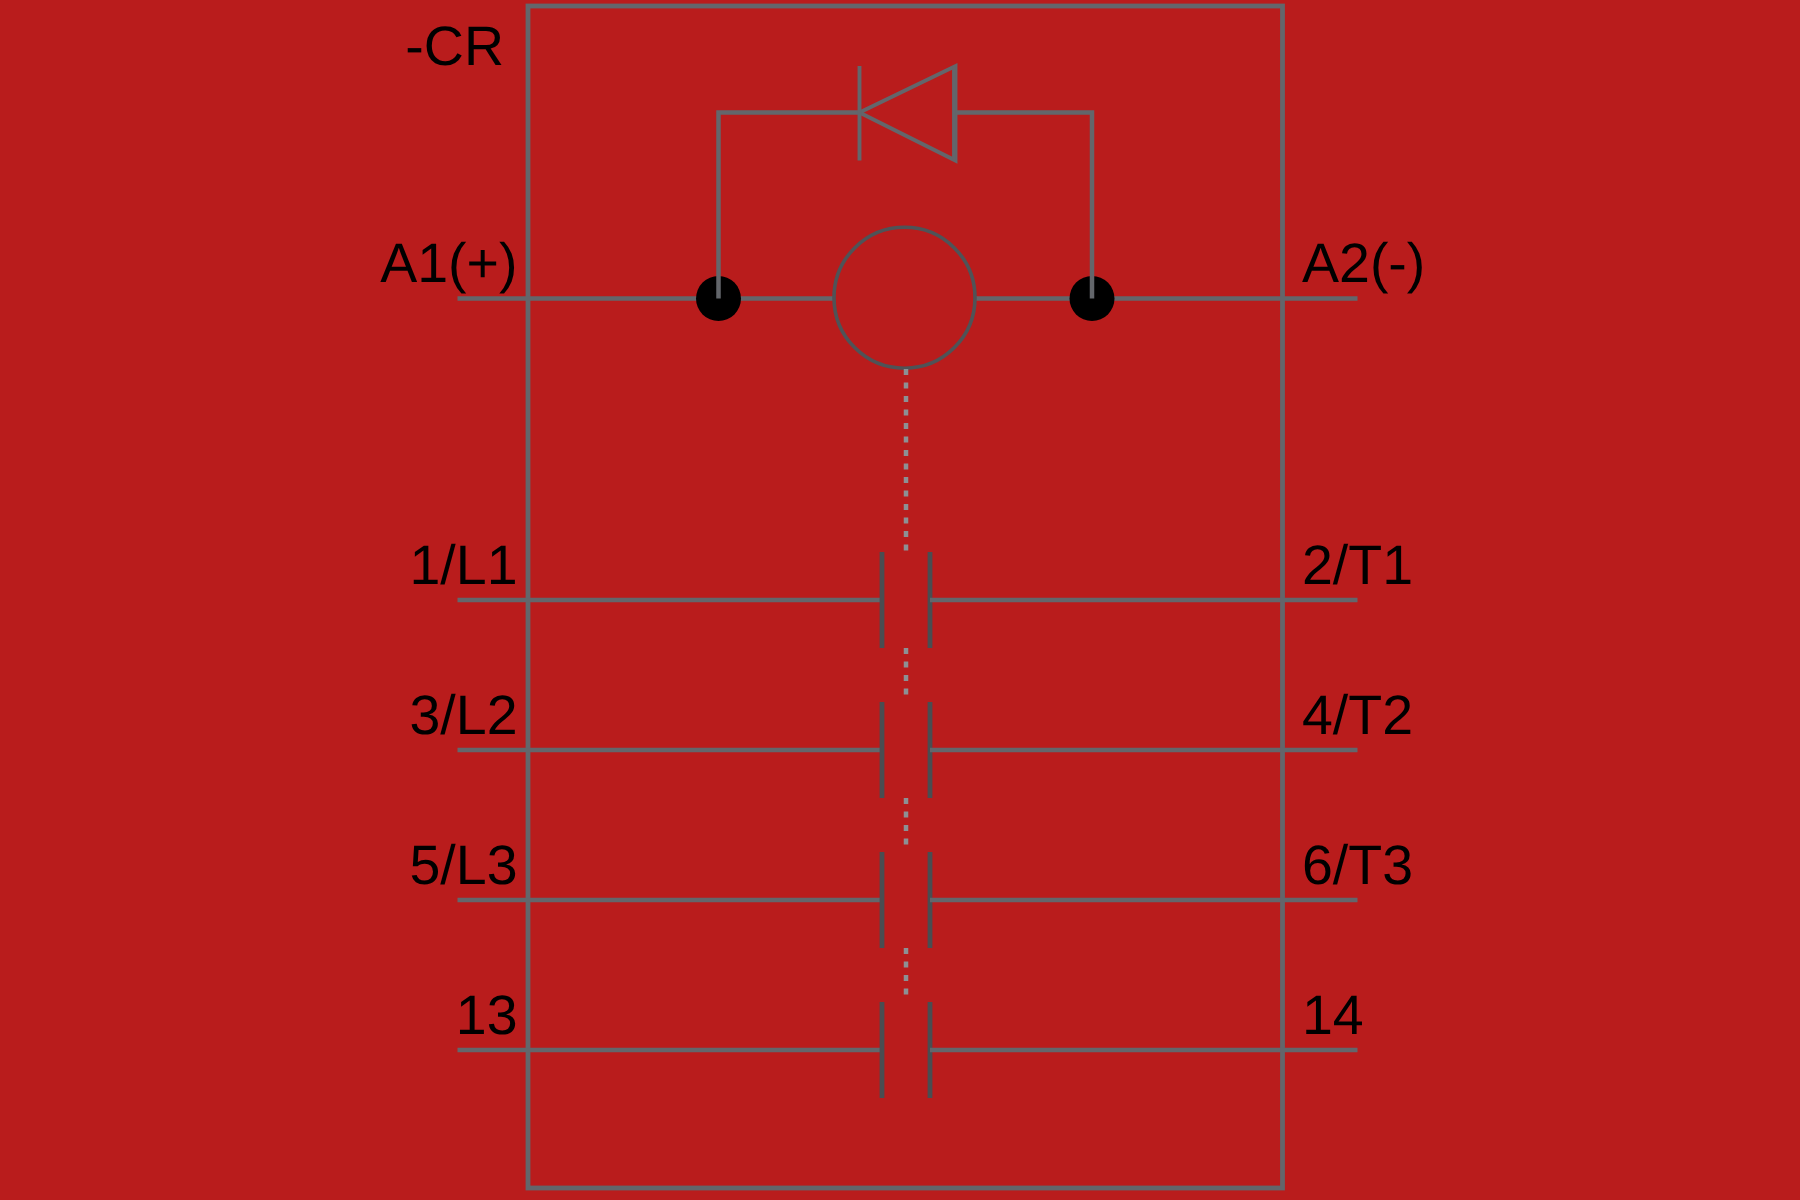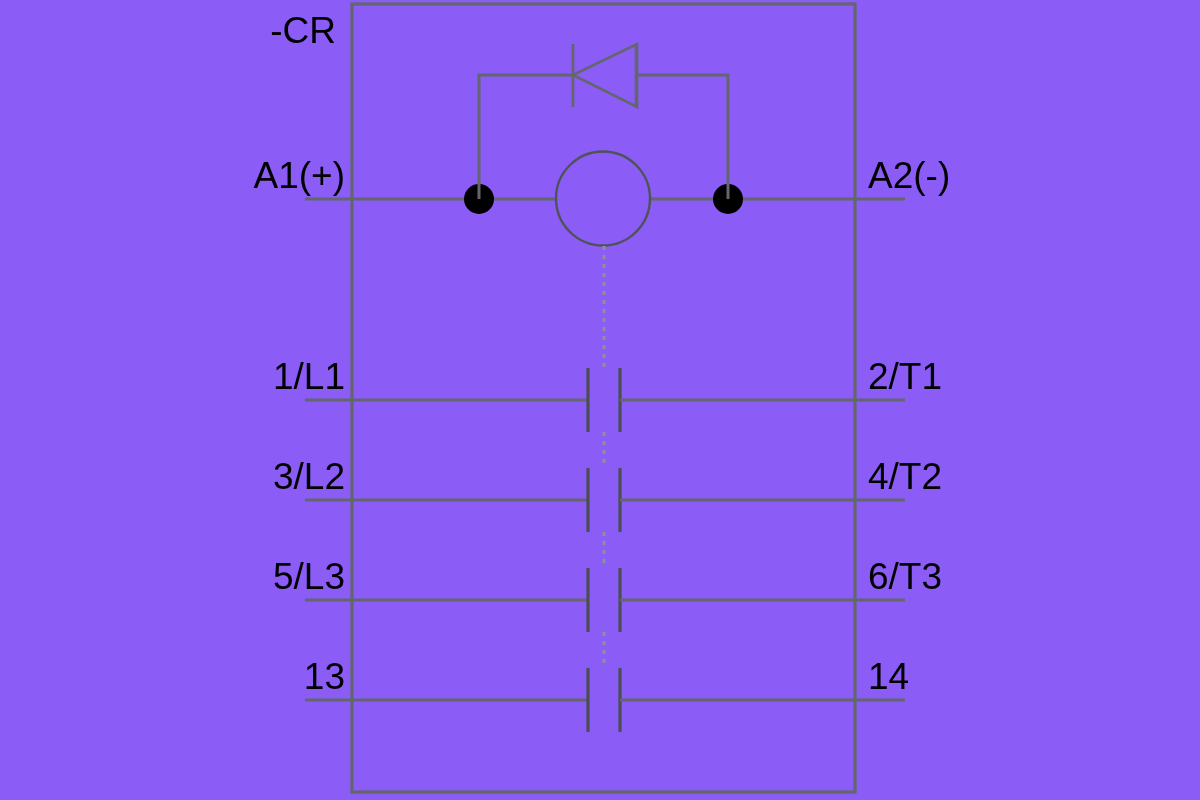--- a/index.html
+++ b/index.html
@@ -8,21 +8,21 @@
     padding: 0;
     background: #ffffff;
   }
   body {
     font-family: "Liberation Sans", sans-serif;
   }
   #schematic-root {
     position: relative;
     width: 1200px;
     height: 800px;
-    background: #8b5cf6;
+    background: #b91c1c;
     overflow: hidden;
   }
   #schematic-svg {
     display: block;
     width: 1200px;
     height: 800px;
   }
   .wire {
     stroke: #63666b;
     stroke-width: 3;

